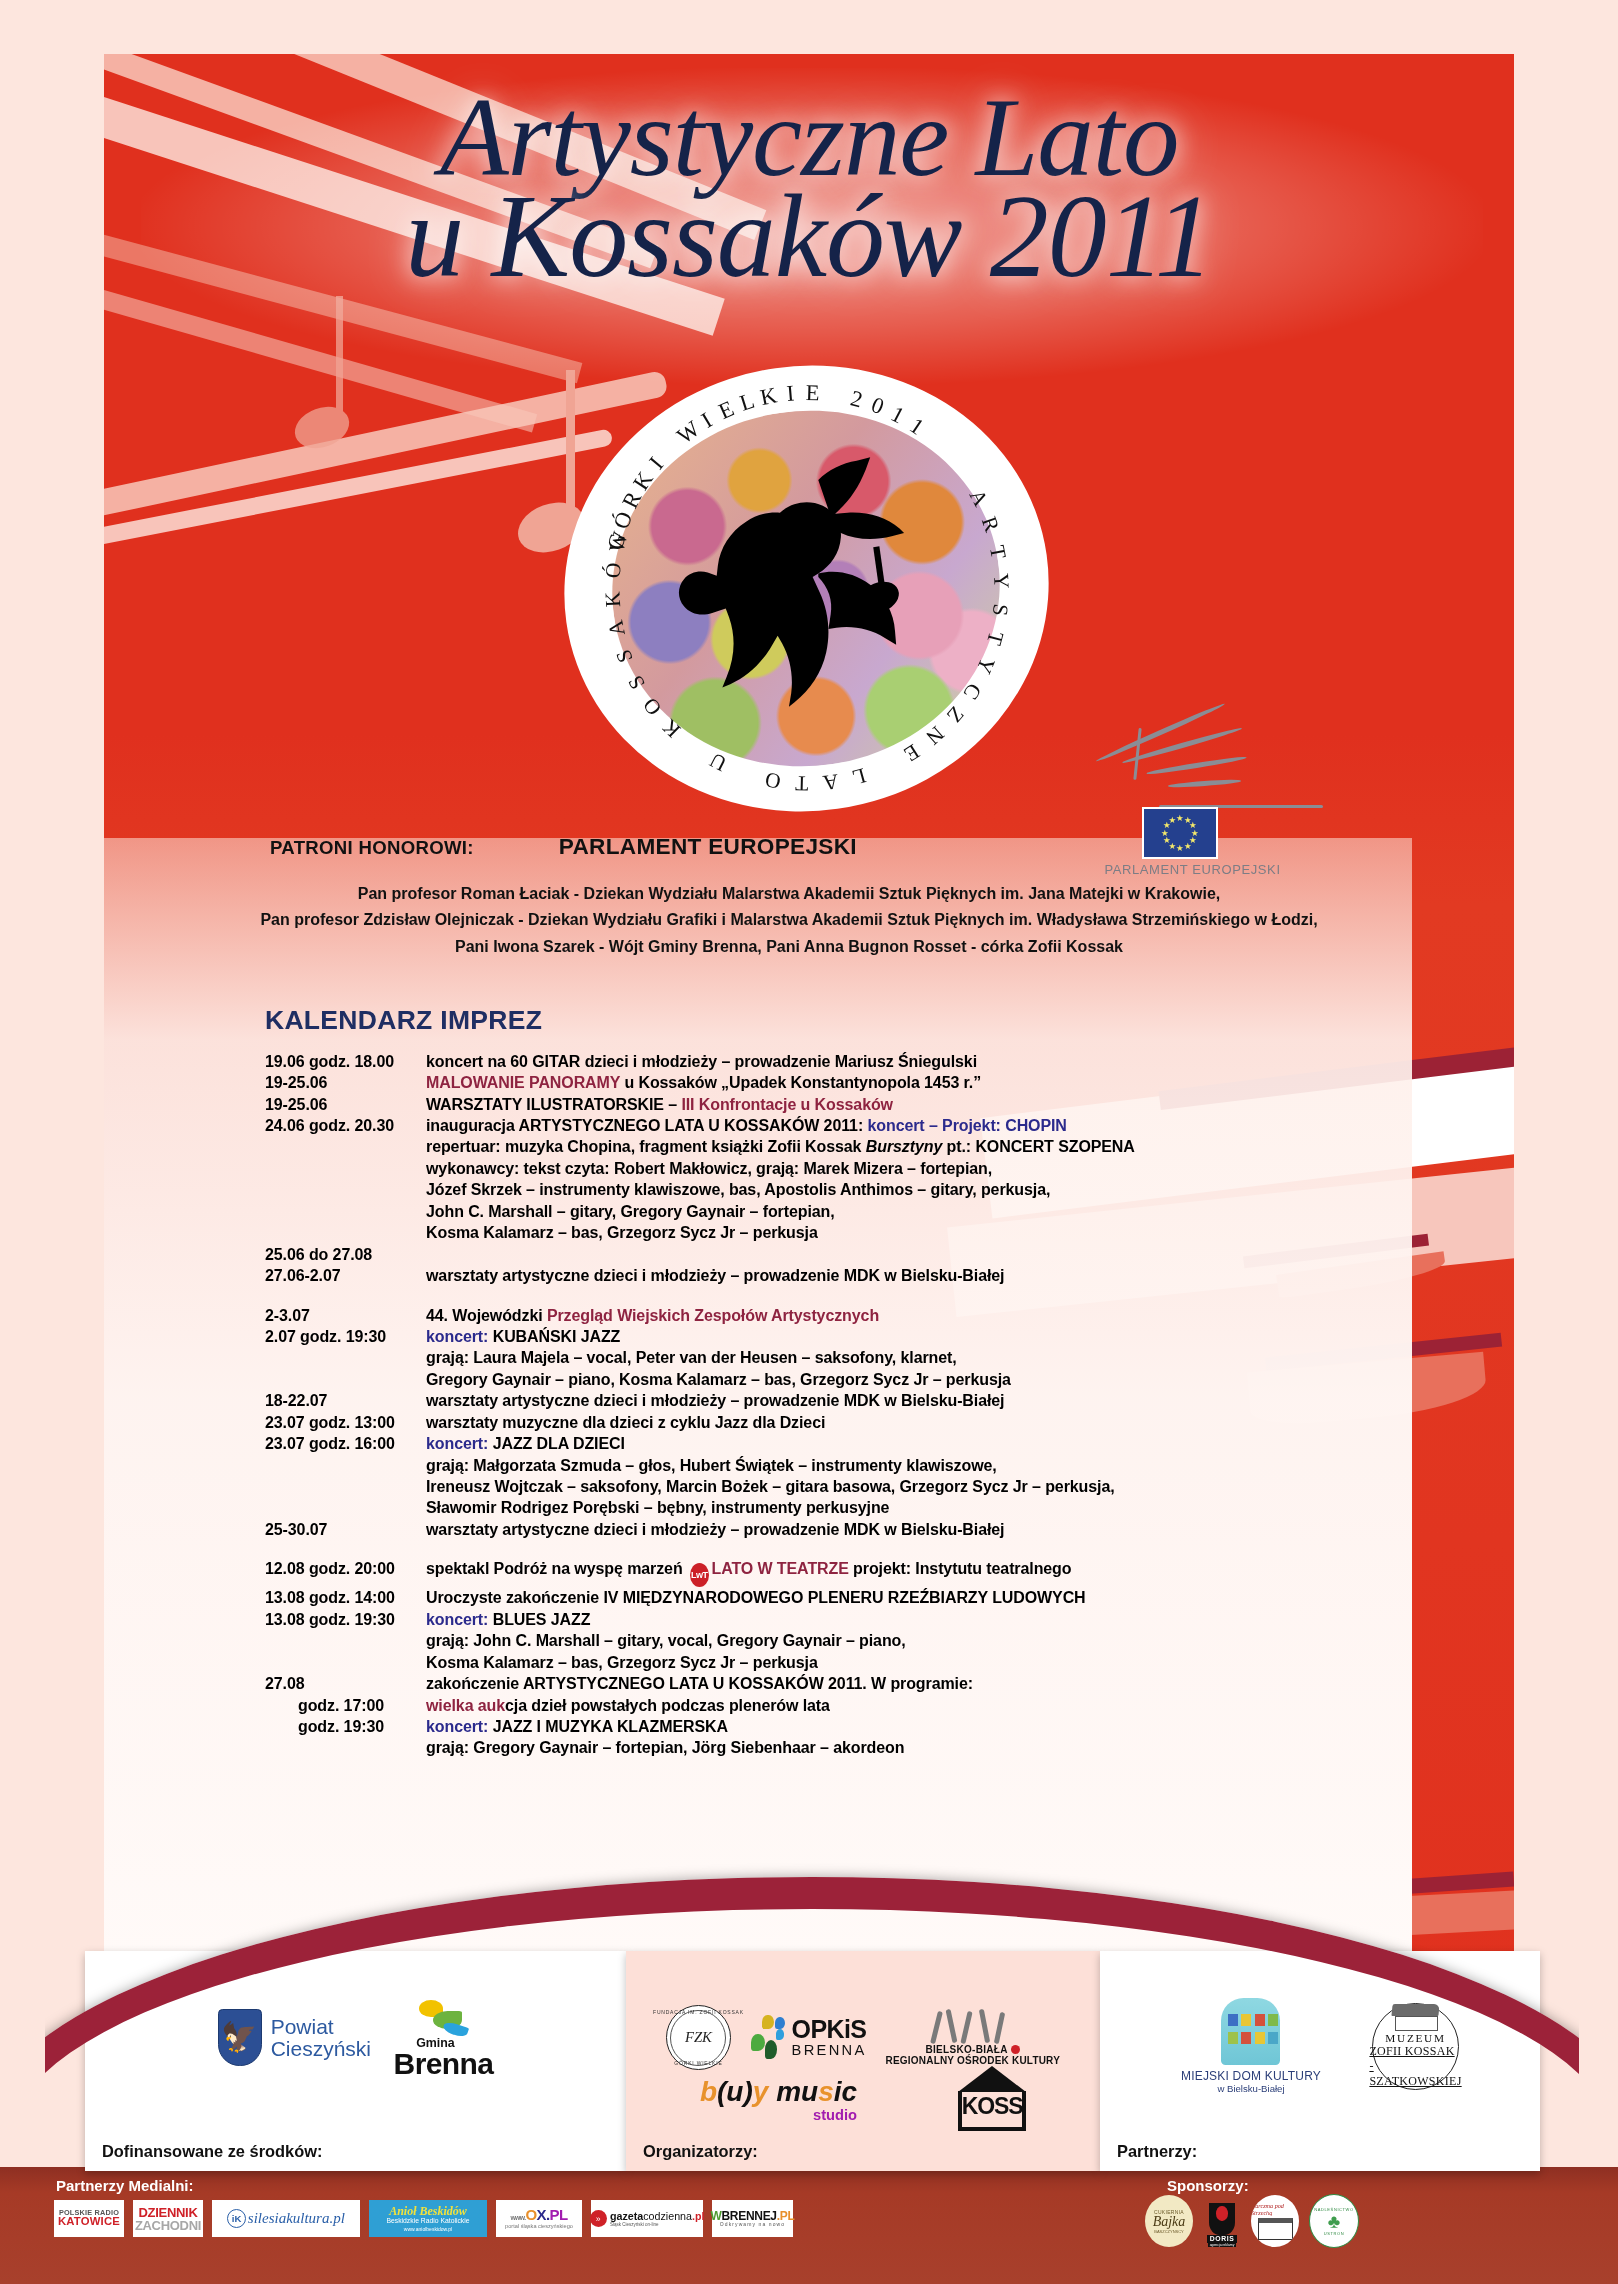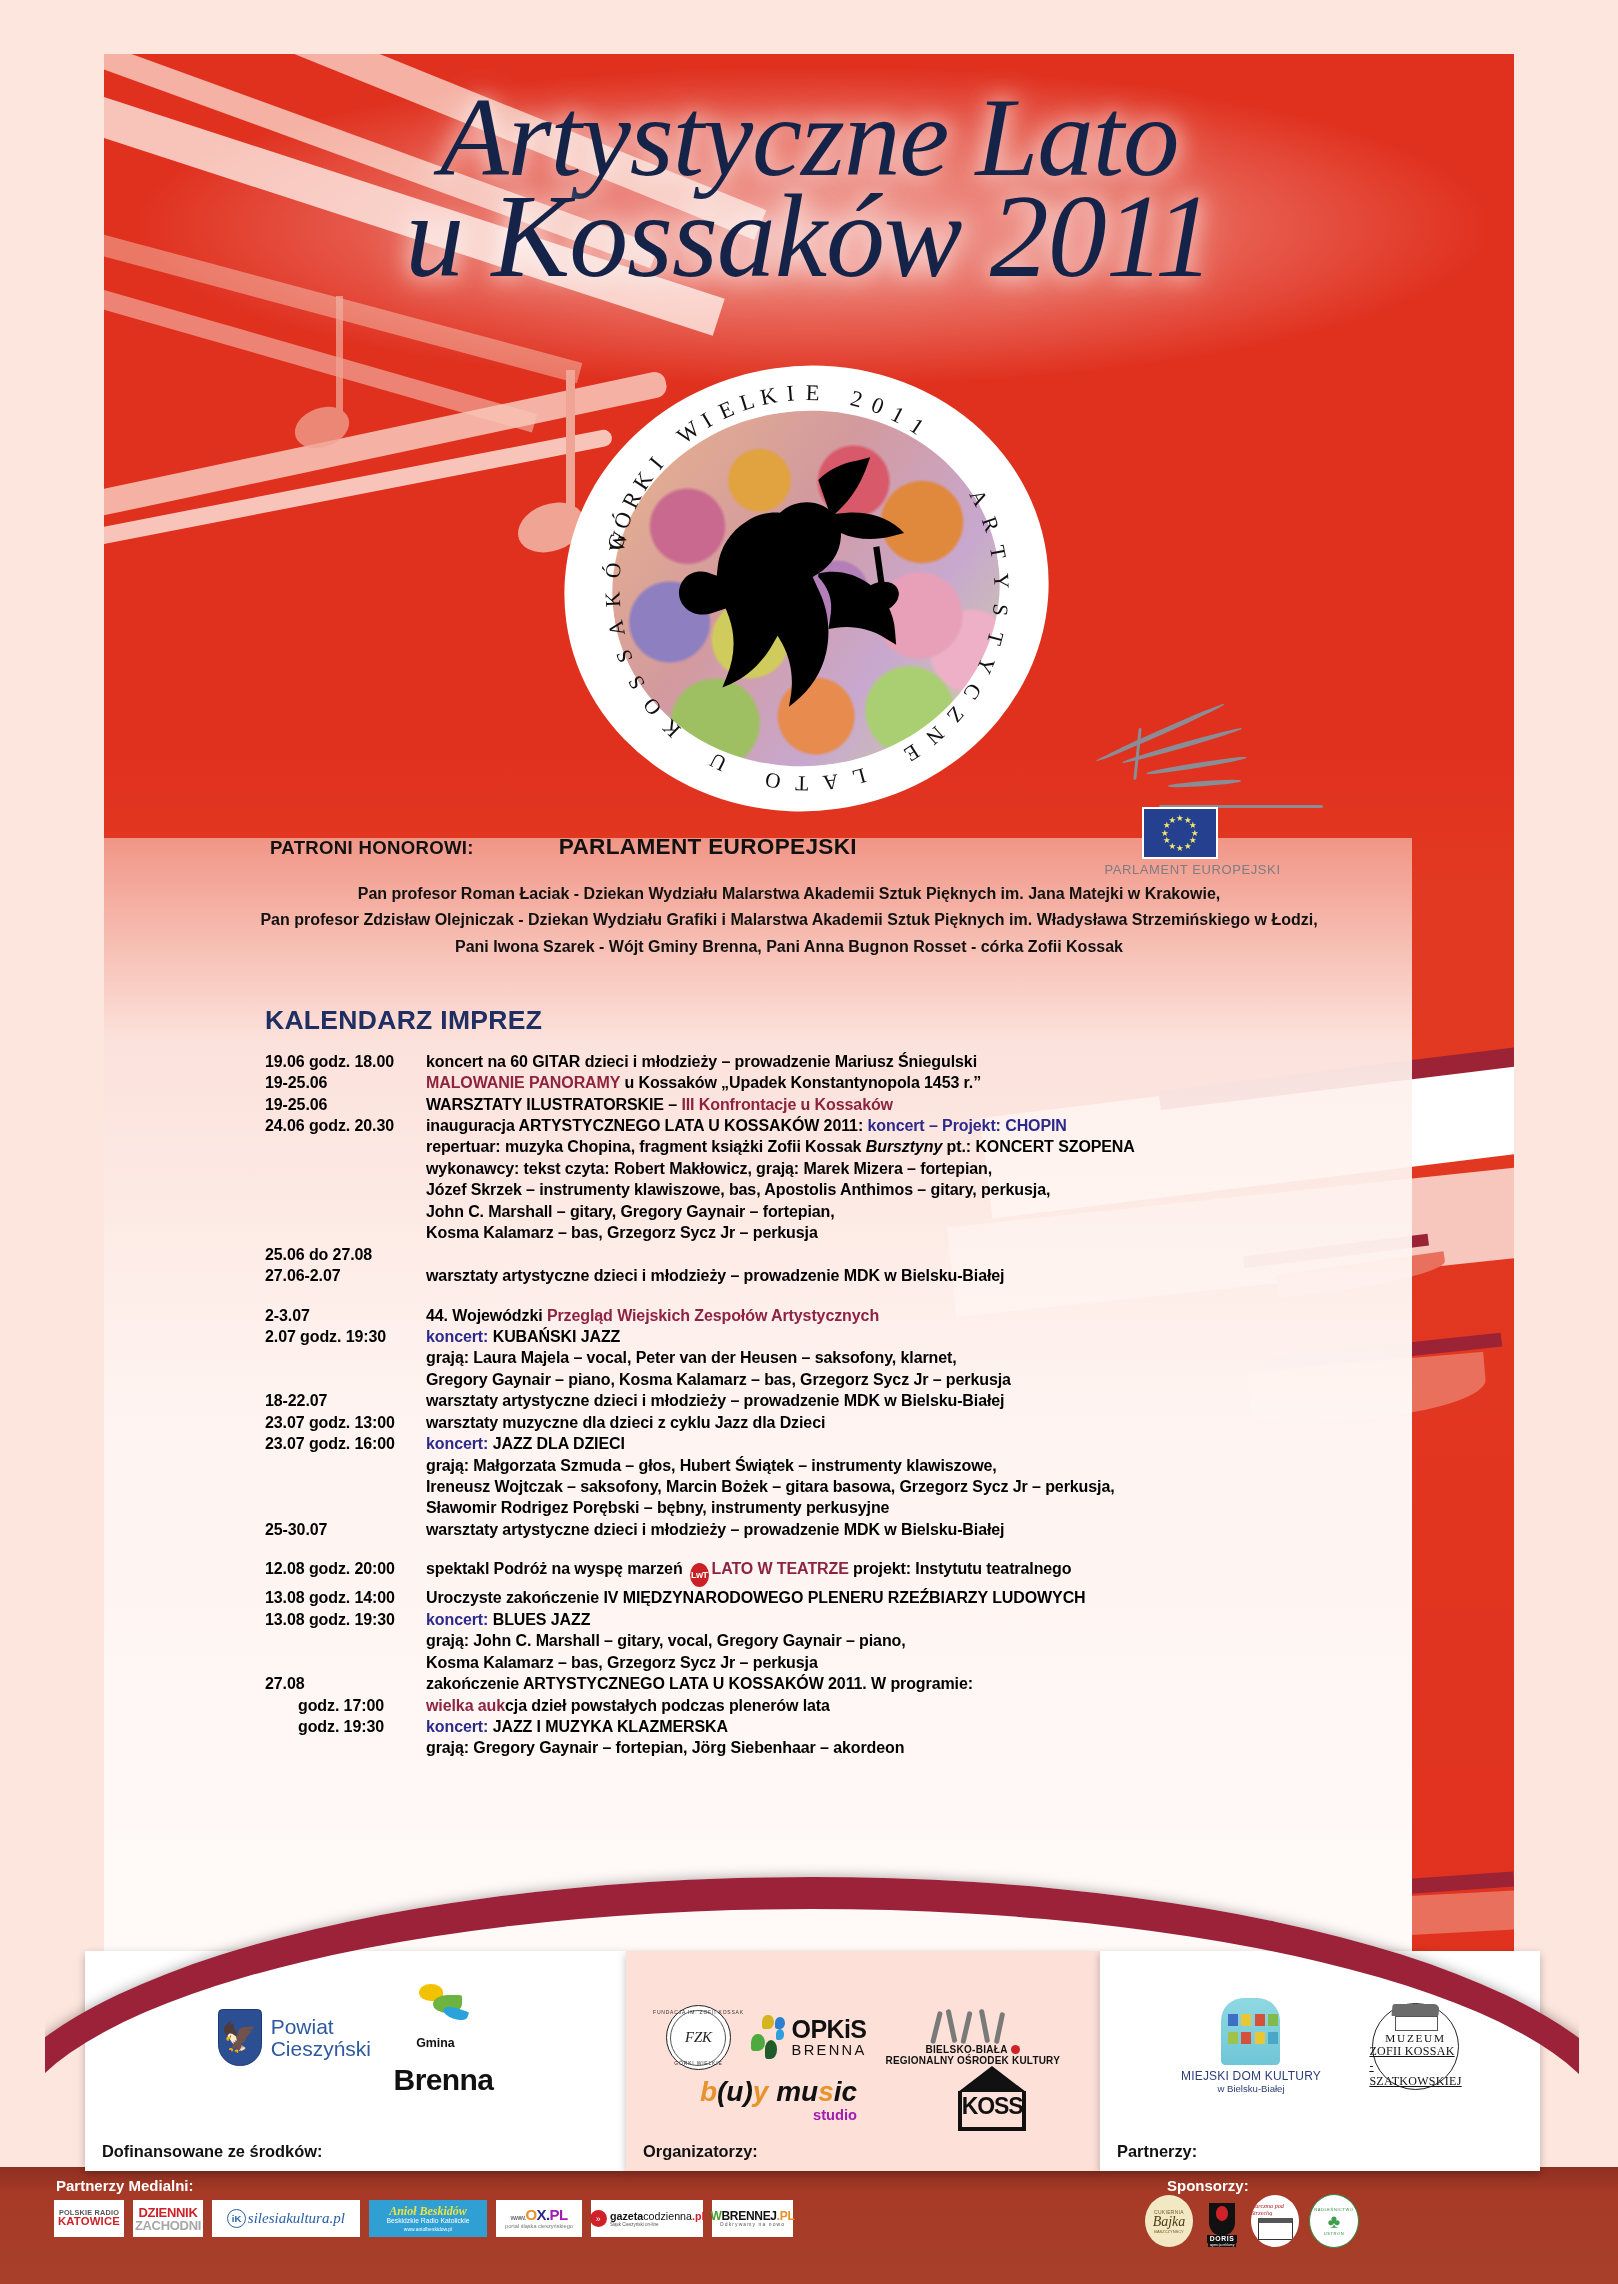--- a/index.html
+++ b/index.html
@@ -186,21 +186,21 @@
   
   .lg{display:flex;flex-direction:column;align-items:center;justify-content:center;}
   .powiat{display:flex;align-items:center;gap:9px;}
   .shield{
     width:42px;height:55px;background:#2c4f94;
     border-radius:4.5px 4.5px 21.4px 21.4px;position:relative;border:1.7px solid #1d3a70;
     display:flex;align-items:center;justify-content:center;
   }
   .eagle{color:#e8bf3e;font-size:29px;line-height:1;}
   .powiat-txt{font-size:21px;color:#2d5aa0;line-height:1.02;}
-  .brenna-lg{position:relative;display:flex;flex-direction:column;align-items:flex-start;gap:16px;}
+  .brenna-lg{position:relative;display:flex;flex-direction:column;align-items:flex-start;}
   .brenna-mark{position:relative;width:54px;height:41px;margin-left:20px;}
   .bm{position:absolute;}
   .brenna-small{font-size:12.4px;font-weight:bold;color:#111;margin-left:22.6px;margin-top:-3.4px;}
   .brenna-big{font-size:30px;font-weight:bold;color:#111;line-height:.9;letter-spacing:-0.6px;}
 
   .fkv-seal{
     width:63px;height:63px;border-radius:50%;border:1.1px solid #222;
     display:flex;align-items:center;justify-content:center;position:relative;background:#fff;
   }
   .fkv-seal .inner{width:54px;height:54px;border-radius:50%;border:0.6px solid #555;display:flex;align-items:center;justify-content:center;}

